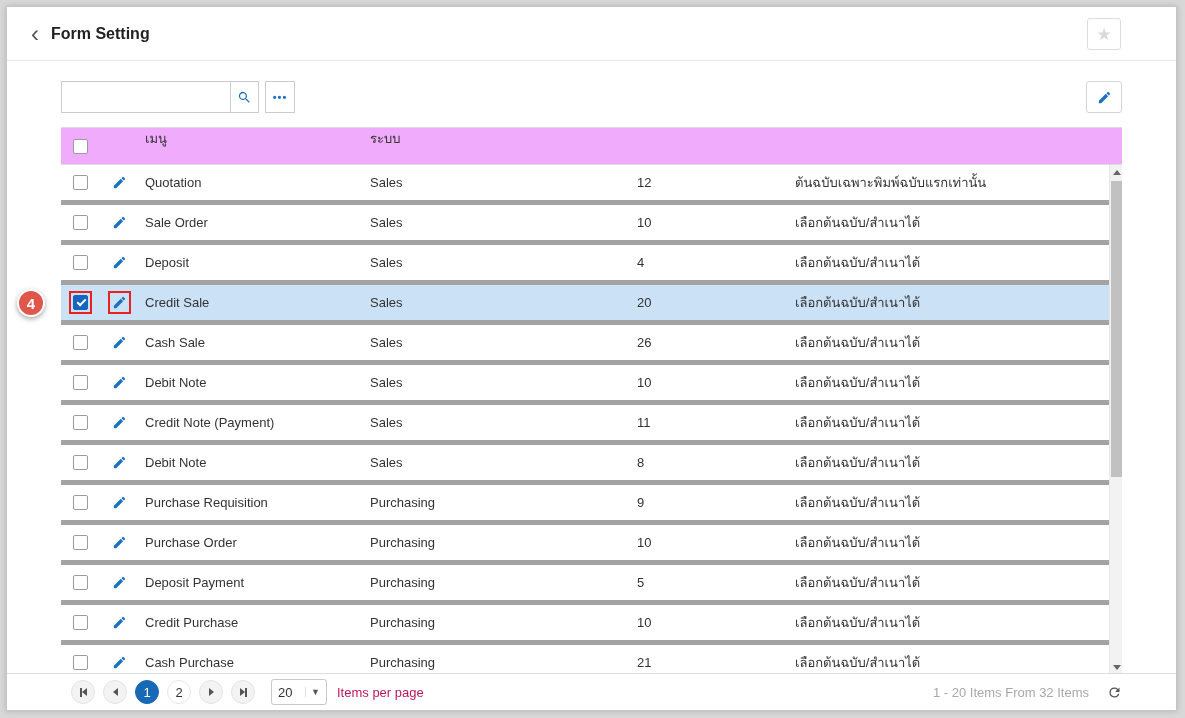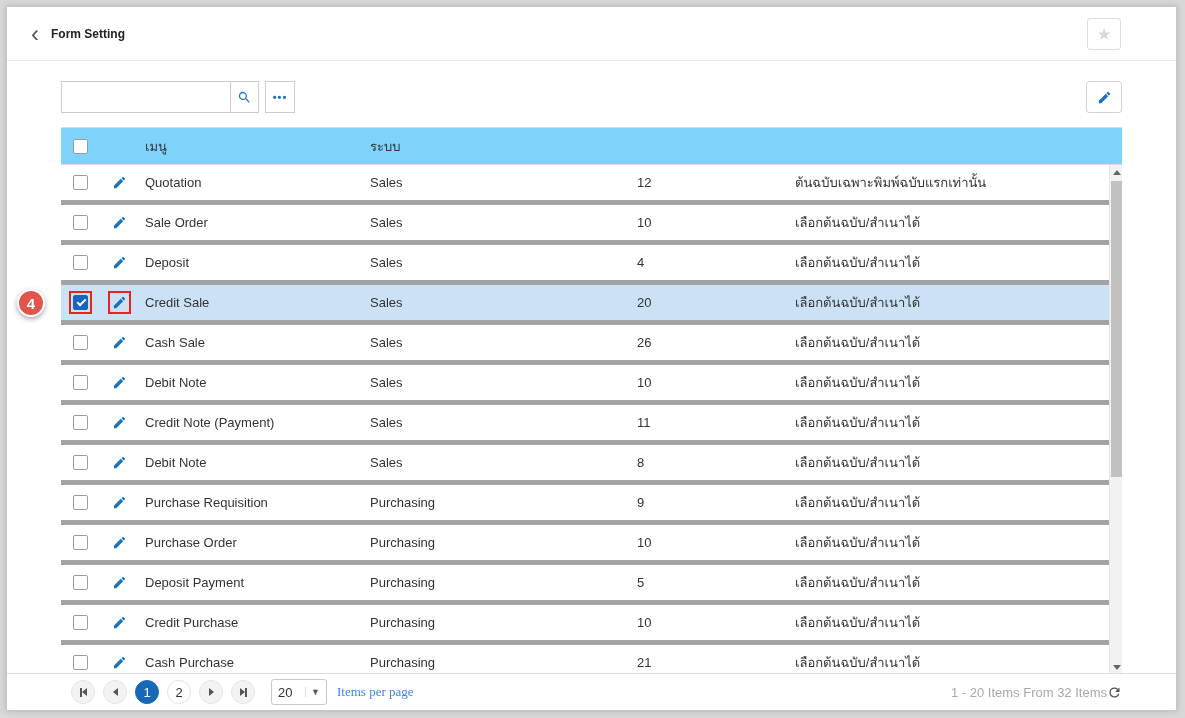--- a/index.html
+++ b/index.html
@@ -16,21 +16,21 @@
     background: #fff; border: 1px solid #c6c6c6;
     box-shadow: 0 0 6px rgba(0,0,0,0.18);
   }
   
   .app-header {
     height: 54px; border-bottom: 1px solid #e8e8e8;
     display: flex; align-items: center; padding: 0 24px; position: relative;
     background: #fff;
   }
   .back-chevron { font-size: 24px; color: #555; margin-right: 12px; line-height: 1; cursor: pointer; }
-  .page-title { font-size: 12px; font-weight: 600; color: #222; }
+  .page-title { font-size: 16px; font-weight: 600; color: #222; }
   .star-btn {
     position: absolute; right: 55px; top: 11px;
     width: 34px; height: 32px; border: 1px solid #ddd; border-radius: 3px;
     background: #fff; display: flex; align-items: center; justify-content: center;
     cursor: pointer;
   }
   .star-glyph { color: #d9d9d9; font-size: 17px; line-height: 1; }
   
   .content { padding: 20px 54px 0 54px; }
   .toolbar { display: flex; align-items: center; height: 32px; margin-bottom: 14px; }
@@ -46,22 +46,22 @@
     margin-left: 6px; width: 30px; height: 32px; border: 1px solid #ccc;
     background: #fff; color: #1c70c2; font-size: 11px; font-weight: bold;
     display: flex; align-items: center; justify-content: center; letter-spacing: 1px; cursor: pointer;
   }
   .edit-main-btn {
     margin-left: auto; width: 36px; height: 32px; border: 1px solid #d4d4d4; border-radius: 3px;
     background: #fff; display: flex; align-items: center; justify-content: center; cursor: pointer;
   }
   
   .table-header {
-    display: flex; align-items: center; height: 38px;
-    background: #7dd3fc; border-top: 1px solid #dcdcdc; border-bottom: 1px solid #dcdcdc;
+    display: flex; height: 38px;
+    background: #f0abfc; border-top: 1px solid #dcdcdc; border-bottom: 1px solid #dcdcdc;
     font-size: 13px; color: #333;
   }
   .table-body { position: relative; height: 509px; overflow: hidden; }
   .rows-container { width: 100%; }
   .trow {
     display: flex; align-items: center; height: 40px;
     border-bottom: 5px solid #a3a3a3; width: calc(100% - 13px);
     background: #fff; font-size: 13px;
   }
   .trow.highlighted { background: #cbe1f6; }
@@ -118,22 +118,22 @@
   .tri-r { width: 0; height: 0; border-left: 5px solid #555; border-top: 4px solid transparent; border-bottom: 4px solid transparent; }
   .tri-l { width: 0; height: 0; border-right: 5px solid #555; border-top: 4px solid transparent; border-bottom: 4px solid transparent; }
   .bar-v { width: 2px; height: 9px; background: #555; }
   .combo { display: flex; }
   .page-size-select {
     margin-left: 16px; width: 56px; height: 26px; border: 1px solid #c9c9c9; border-radius: 3px;
     display: flex; align-items: center; justify-content: space-between;
     padding: 0 6px; color: #333; cursor: pointer; background: #fff;
   }
   .select-arrow { font-size: 9px; color: #555; border-left: 1px solid #ddd; padding-left: 5px; }
-  .ipp-label { margin-left: 10px; color: #3b82f6; font-family: Liberation Serif, serif; }
-  .footer-right { margin-left: auto; display: flex; align-items: flex-start; }
+  .ipp-label { margin-left: 10px; color: #be185d; }
+  .footer-right { margin-left: auto; display: flex; align-items: flex-start; gap: 18px; }
   .range-label { color: #a8a8a8; }
   .refresh-btn { display: flex; align-items: center; cursor: pointer; }
   
   .step-badge {
     position: absolute; left: 17px; top: 289px; z-index: 10;
     width: 28px; height: 28px; border-radius: 50%;
     background: #e0564b; border: 2px solid #fff;
     box-shadow: 0 2px 5px rgba(0,0,0,0.35);
     color: #fff; font-weight: bold; font-size: 15px;
     display: flex; align-items: center; justify-content: center;

